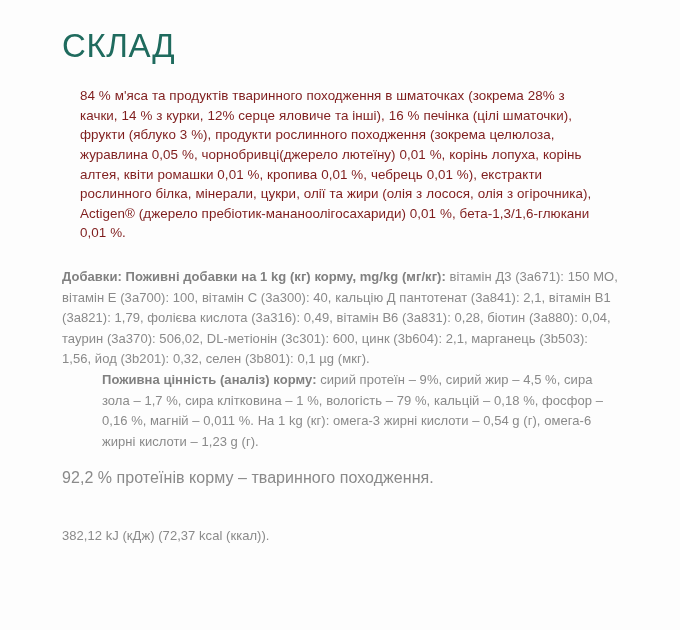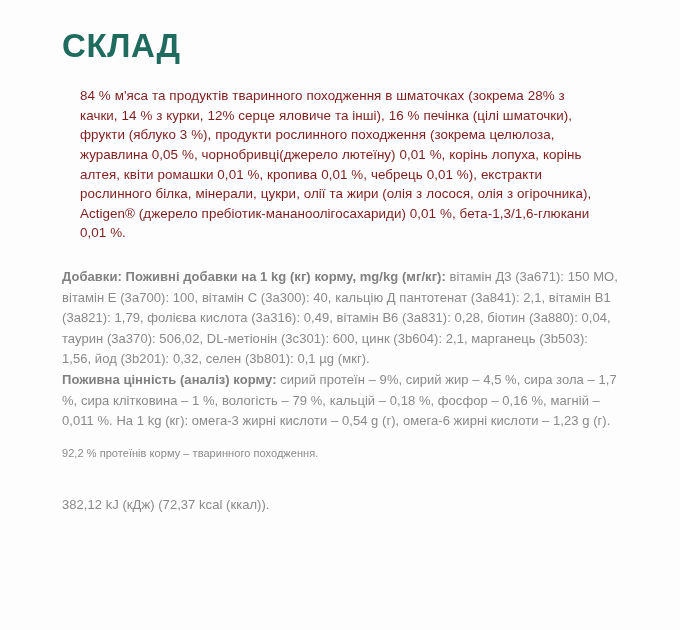--- a/index.html
+++ b/index.html
@@ -27,21 +27,21 @@
 
   .content {
     position: absolute;
     left: 62px;
     top: 28px;
     width: 558px;
   }
 
   .page-title {
     font-size: 33px;
-    font-weight: bold;
+    font-weight: normal;
     letter-spacing: 0.6px;
     color: #1f6b5e;
     line-height: 1.1;
     margin: 0 0 22px 0;
     font-family: "Liberation Sans", "DejaVu Sans", sans-serif;
   }
 
   .composition-paragraph {
     font-size: 13.4px;
     line-height: 19.6px;
@@ -59,29 +59,30 @@
   .section-block {
     font-size: 13px;
     line-height: 20.6px;
     color: #8a8a8a;
     margin: 0 0 0 0;
     letter-spacing: 0.05px;
   }
 
   .section-block + .section-block {
     margin-top: 0px;
+    margin-left: 40px;
   }
 
   .lead {
     font-weight: bold;
     color: #808080;
   }
 
   .plain-line {
-    font-size: 11px;
+    font-size: 16px;
     line-height: 20.6px;
     color: #8a8a8a;
     letter-spacing: 0.05px;
   }
 
   .energy-block {
     margin-top: 0px;
   }
 </style>
 </head>

